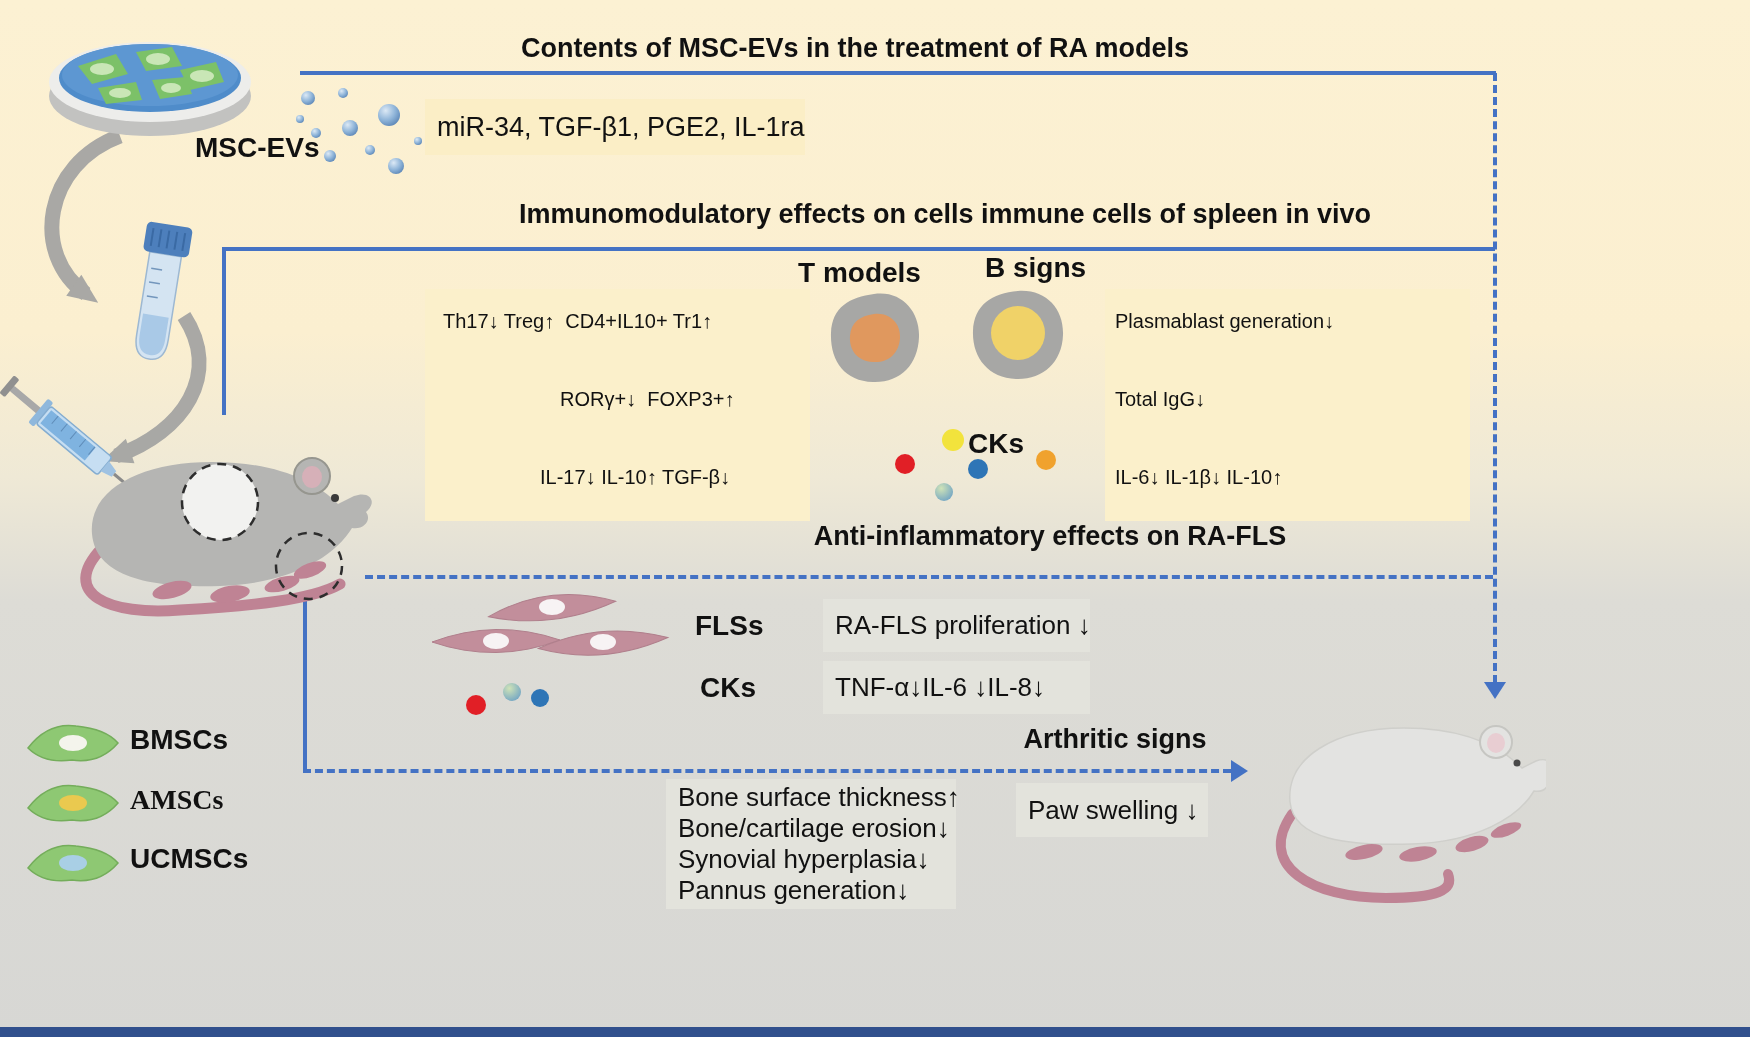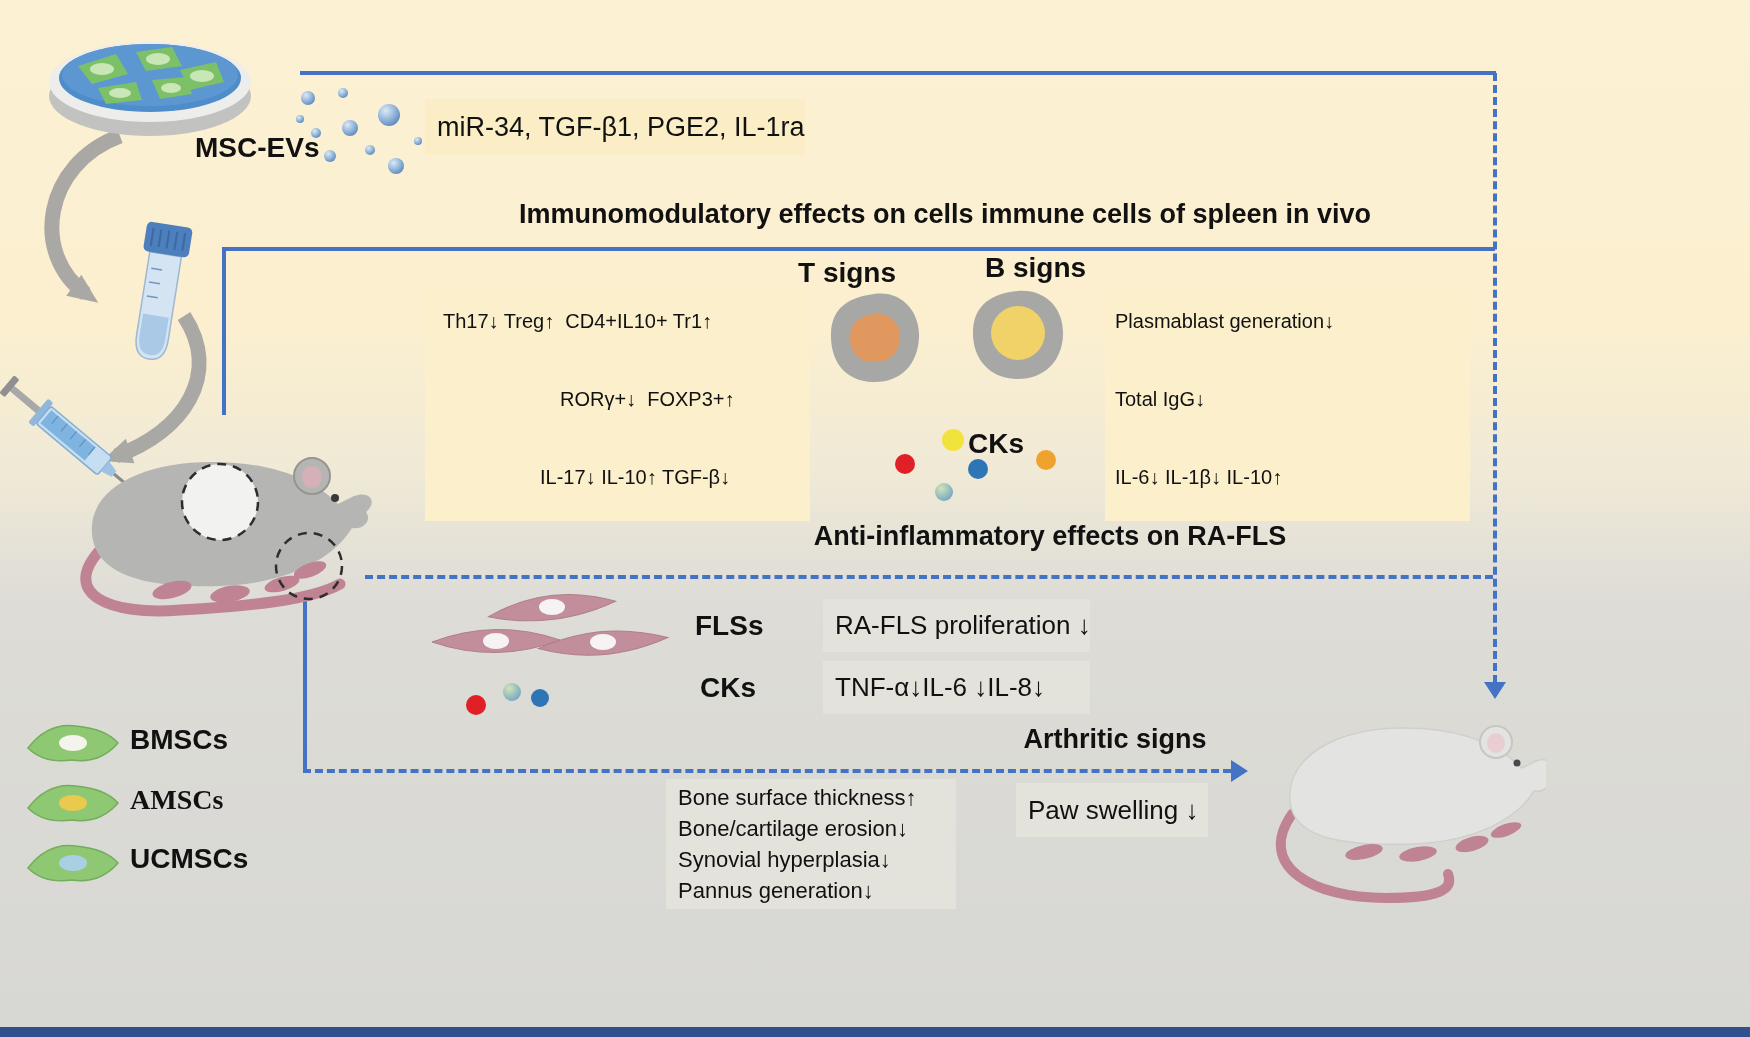--- a/index.html
+++ b/index.html
@@ -15,21 +15,21 @@
   .panel{position:absolute;background:#fbf0cb;}
   .gbox{position:absolute;background:#e3e3dc;display:flex;align-items:center;padding-left:12px;font-size:26px;white-space:pre;box-sizing:border-box;}
   .ybox{position:absolute;background:#fbeec6;display:flex;align-items:center;padding-left:12px;font-size:27px;white-space:pre;box-sizing:border-box;}
   .hl{position:absolute;height:0;border-top:4px solid #4472c4;}
   .hl.dash{border-top-style:dashed;}
   .vl{position:absolute;width:0;border-left:4px solid #4472c4;}
   .vl.dash{border-left-style:dashed;}
   .ah-down{position:absolute;width:0;height:0;border-left:11px solid transparent;border-right:11px solid transparent;border-top:17px solid #4472c4;}
   .ah-right{position:absolute;width:0;height:0;border-top:11px solid transparent;border-bottom:11px solid transparent;border-left:17px solid #4472c4;}
   .footer{position:absolute;left:0;top:1027px;width:1750px;height:10px;background:#31508d;}
-  .boneline{line-height:31px;font-size:22px;white-space:pre;}
+  .boneline{line-height:31px;font-size:26px;white-space:pre;}
 </style>
 </head>
 <body>
 
 <div class="canvas">
 
   <div class="hl" style="left:300px;top:71px;width:1196px;"></div>
   <div class="vl dash" style="left:1493px;top:73px;height:610px;"></div>
   <div class="ah-down" style="left:1484px;top:682px;"></div>
   <div class="hl" style="left:222px;top:247px;width:1273px;"></div>
@@ -230,26 +230,27 @@
   <div class="gbox" style="left:823px;top:599px;width:267px;height:53px;">RA-FLS proliferation ↓</div>
   <div class="gbox" style="left:823px;top:661px;width:267px;height:53px;">TNF-α↓IL-6 ↓IL-8↓</div>
   <div class="gbox" style="left:1016px;top:783px;width:192px;height:54px;">Paw swelling ↓</div>
   <div class="abs" style="left:666px;top:779px;width:290px;height:130px;background:#e3e3dc;padding:3px 0 0 12px;box-sizing:border-box;">
     <div class="boneline">Bone surface thickness↑</div>
     <div class="boneline">Bone/cartilage erosion↓</div>
     <div class="boneline">Synovial hyperplasia↓</div>
     <div class="boneline">Pannus generation↓</div>
   </div>
 
+  <div class="title" style="left:420px;top:33px;width:870px;">Contents of MSC-EVs in the treatment of RA models</div>
   <div class="title" style="left:500px;top:199px;width:890px;">Immunomodulatory effects on cells immune cells of spleen in vivo</div>
   <div class="title" style="left:800px;top:521px;width:500px;">Anti-inflammatory effects on RA-FLS</div>
   <div class="title" style="left:1000px;top:724px;width:230px;">Arthritic signs</div>
 
   <div class="lbl" style="left:195px;top:132px;">MSC-EVs</div>
-  <div class="lbl" style="left:798px;top:257px;">T signs</div>
+  <div class="lbl" style="left:798px;top:257px;">T models</div>
   <div class="lbl" style="left:985px;top:252px;">B signs</div>
   <div class="lbl" style="left:968px;top:428px;">CKs</div>
   <div class="lbl" style="left:695px;top:610px;">FLSs</div>
   <div class="lbl" style="left:700px;top:672px;">CKs</div>
   <div class="lbl" style="left:130px;top:724px;">BMSCs</div>
   <div class="lbl" style="left:130px;top:784px;font-family:Liberation Serif, serif;">AMSCs</div>
   <div class="lbl" style="left:130px;top:843px;">UCMSCs</div>
 
   <div class="txt" style="left:443px;top:310px;">Th17↓ Treg↑  CD4+IL10+ Tr1↑</div>
   <div class="txt" style="left:560px;top:388px;">RORγ+↓  FOXP3+↑</div>

